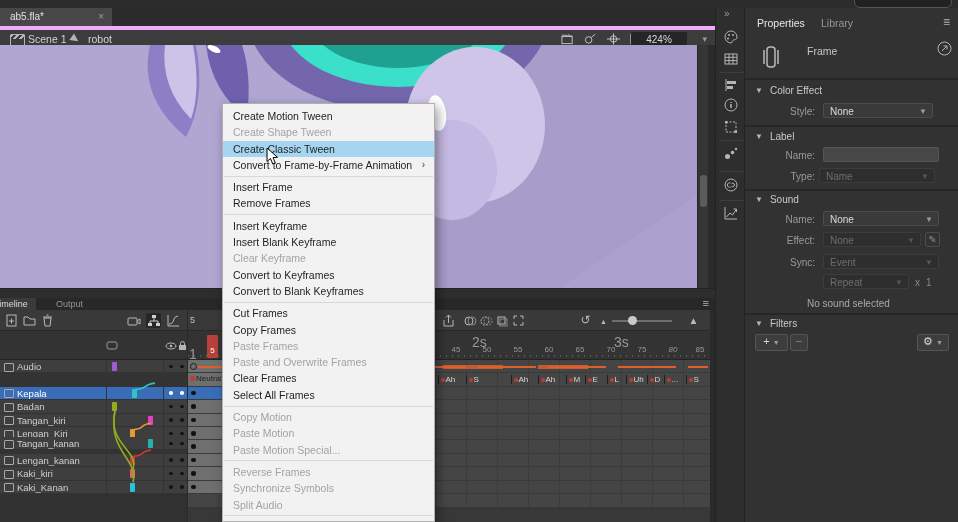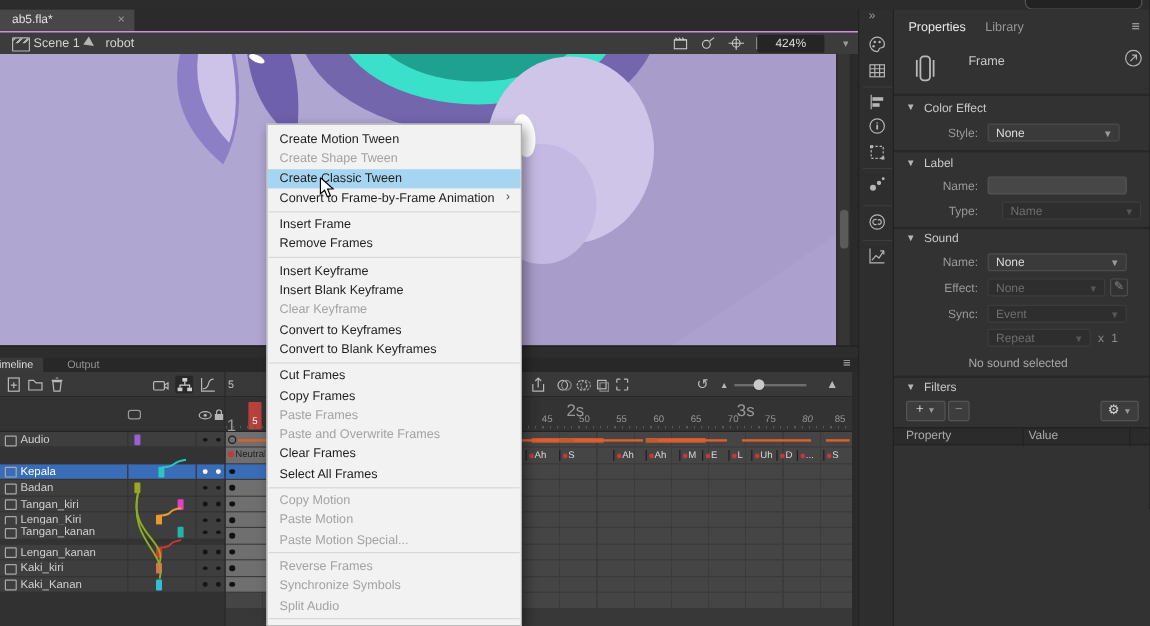--- a/index.html
+++ b/index.html
@@ -12,21 +12,21 @@
   .menubar{left:0;top:0;width:958px;height:8px;background:#2c2c2c;overflow:hidden}
   .topsearch{position:absolute;right:6px;top:-6px;width:96px;height:12px;border:1px solid #555;border-radius:6px;background:#222}
 
   
   .tabbar{left:0;top:8px;width:715px;height:18px;background:#2b2b2b}
   .doctab{position:absolute;left:0;top:0;width:112px;height:18px;background:#474747;color:#e2e2e2;
           font-size:10px;line-height:18px;padding-left:10px;box-sizing:border-box}
   .doctab .x{position:absolute;right:8px;top:0;color:#9a9a9a;font-size:10px}
 
   
-  .editbar{left:0;top:26px;width:715px;height:19px;background:#3c3c3c;border-top:1px solid #f0abfc;box-sizing:border-box;font-size:10.5px;color:#d2d2d2}
+  .editbar{left:0;top:26px;width:715px;height:19px;background:#3c3c3c;border-top:4px solid #f0abfc;box-sizing:border-box;font-size:10.5px;color:#d2d2d2}
   .clapper{position:absolute;left:10px;top:4px;width:13px;height:10px;border:1px solid #b5b5b5;border-radius:1px;
            background:repeating-linear-gradient(135deg,#b5b5b5 0 2px,transparent 2px 4px) top/13px 4px no-repeat}
   .symarrow{position:absolute;width:10px;height:10px}
   .symarrow:before{content:"";position:absolute;left:1px;top:1px;border-left:8px solid #b5b5b5;border-top:4px solid transparent;border-bottom:4px solid transparent;transform:rotate(35deg)}
   .ebicon{position:absolute;top:3px;width:13px;height:12px;color:#c9c9c9}
   .zoombox{position:absolute;right:28px;top:2px;width:56px;height:15px;background:#252525;color:#d8d8d8;font-size:10px;line-height:15px;text-align:center;border-radius:2px}
   .zoomchev{position:absolute;right:8px;top:4px;color:#9a9a9a;font-size:9px}
 
   
   .stage{left:0;top:45px;width:715px;height:243px;background:#2a2a2a}
@@ -484,47 +484,41 @@
     <div class="pdiv" style="top:70px"></div>
     <div class="sechead" style="top:77px"><span class="tri">▼</span><span>Color Effect</span></div>
     <div class="plabel" style="left:8px;top:98px">Style:</div>
     <div class="ddown" style="left:78px;top:95px;width:110px"><span>None</span><span class="chev">▼</span></div>
 
     <div class="pdiv" style="top:117px"></div>
     <div class="sechead" style="top:123px"><span class="tri">▼</span><span>Label</span></div>
     <div class="plabel" style="left:8px;top:142px">Name:</div>
     <div class="fieldinput" style="left:78px;top:139px;width:116px"></div>
     <div class="plabel" style="left:8px;top:163px">Type:</div>
-    <div class="ddown dis" style="left:90px;top:160px;width:116px"><span>Name</span><span class="chev">▼</span></div>
+    <div class="ddown dis" style="left:74px;top:160px;width:116px"><span>Name</span><span class="chev">▼</span></div>
 
     <div class="pdiv" style="top:181px"></div>
     <div class="sechead" style="top:186px"><span class="tri">▼</span><span>Sound</span></div>
     <div class="plabel" style="left:8px;top:206px">Name:</div>
     <div class="ddown" style="left:78px;top:203px;width:116px"><span>None</span><span class="chev">▼</span></div>
     <div class="plabel" style="left:8px;top:227px">Effect:</div>
     <div class="ddown dis" style="left:78px;top:224px;width:98px"><span>None</span><span class="chev">▼</span></div>
     <div class="abs" style="left:180px;top:224px;width:15px;height:15px;border:1px solid #4c4c4c;border-radius:2px;color:#8a8a8a;font-size:10px;text-align:center;line-height:14px;box-sizing:border-box">✎</div>
     <div class="plabel" style="left:8px;top:249px">Sync:</div>
     <div class="ddown dis" style="left:78px;top:246px;width:116px"><span>Event</span><span class="chev">▼</span></div>
     <div class="ddown dis" style="left:78px;top:266px;width:86px"><span>Repeat</span><span class="chev">▼</span></div>
     <div class="abs" style="left:170px;top:269px;color:#8a8a8a">x</div>
     <div class="abs" style="left:181px;top:269px;color:#8a8a8a">1</div>
     <div class="abs" style="left:62px;top:290px;width:90px;text-align:left;color:#a8a8a8">No sound selected</div>
 
     <div class="pdiv" style="top:305px"></div>
     <div class="sechead" style="top:310px"><span class="tri">▼</span><span>Filters</span></div>
     <div class="fbtn" style="left:10px;top:326px;width:33px"><span>+</span> <span style="font-size:7px;color:#9a9a9a">▼</span></div>
     <div class="fbtn" style="left:45px;top:326px;width:18px;color:#8a8a8a"><span>−</span></div>
     <div class="fbtn" style="left:172px;top:326px;width:32px"><span>⚙</span> <span style="font-size:7px;color:#9a9a9a">▼</span></div>
-    <div class="fthead" style="top:348px">
-      <span style="position:absolute;left:10px">Property</span>
-      <span style="position:absolute;left:112px">Value</span>
-      <span class="vline" style="left:107px;height:15px;background:#222"></span>
-      <span class="vline" style="left:196px;height:15px;background:#222"></span>
-    </div>
   </div>
 
   <div class="abs cmenu" id="context-menu">
       <div class="mi"><span>Create Motion Tween</span></div>
       <div class="mi dis"><span>Create Shape Tween</span></div>
       <div class="mi hl"><span>Create Classic Tween</span></div>
       <div class="mi"><span>Convert to Frame-by-Frame Animation</span><span class="sub">›</span></div>
       <div class="msep"></div>
       <div class="mi"><span>Insert Frame</span></div>
       <div class="mi"><span>Remove Frames</span></div>

